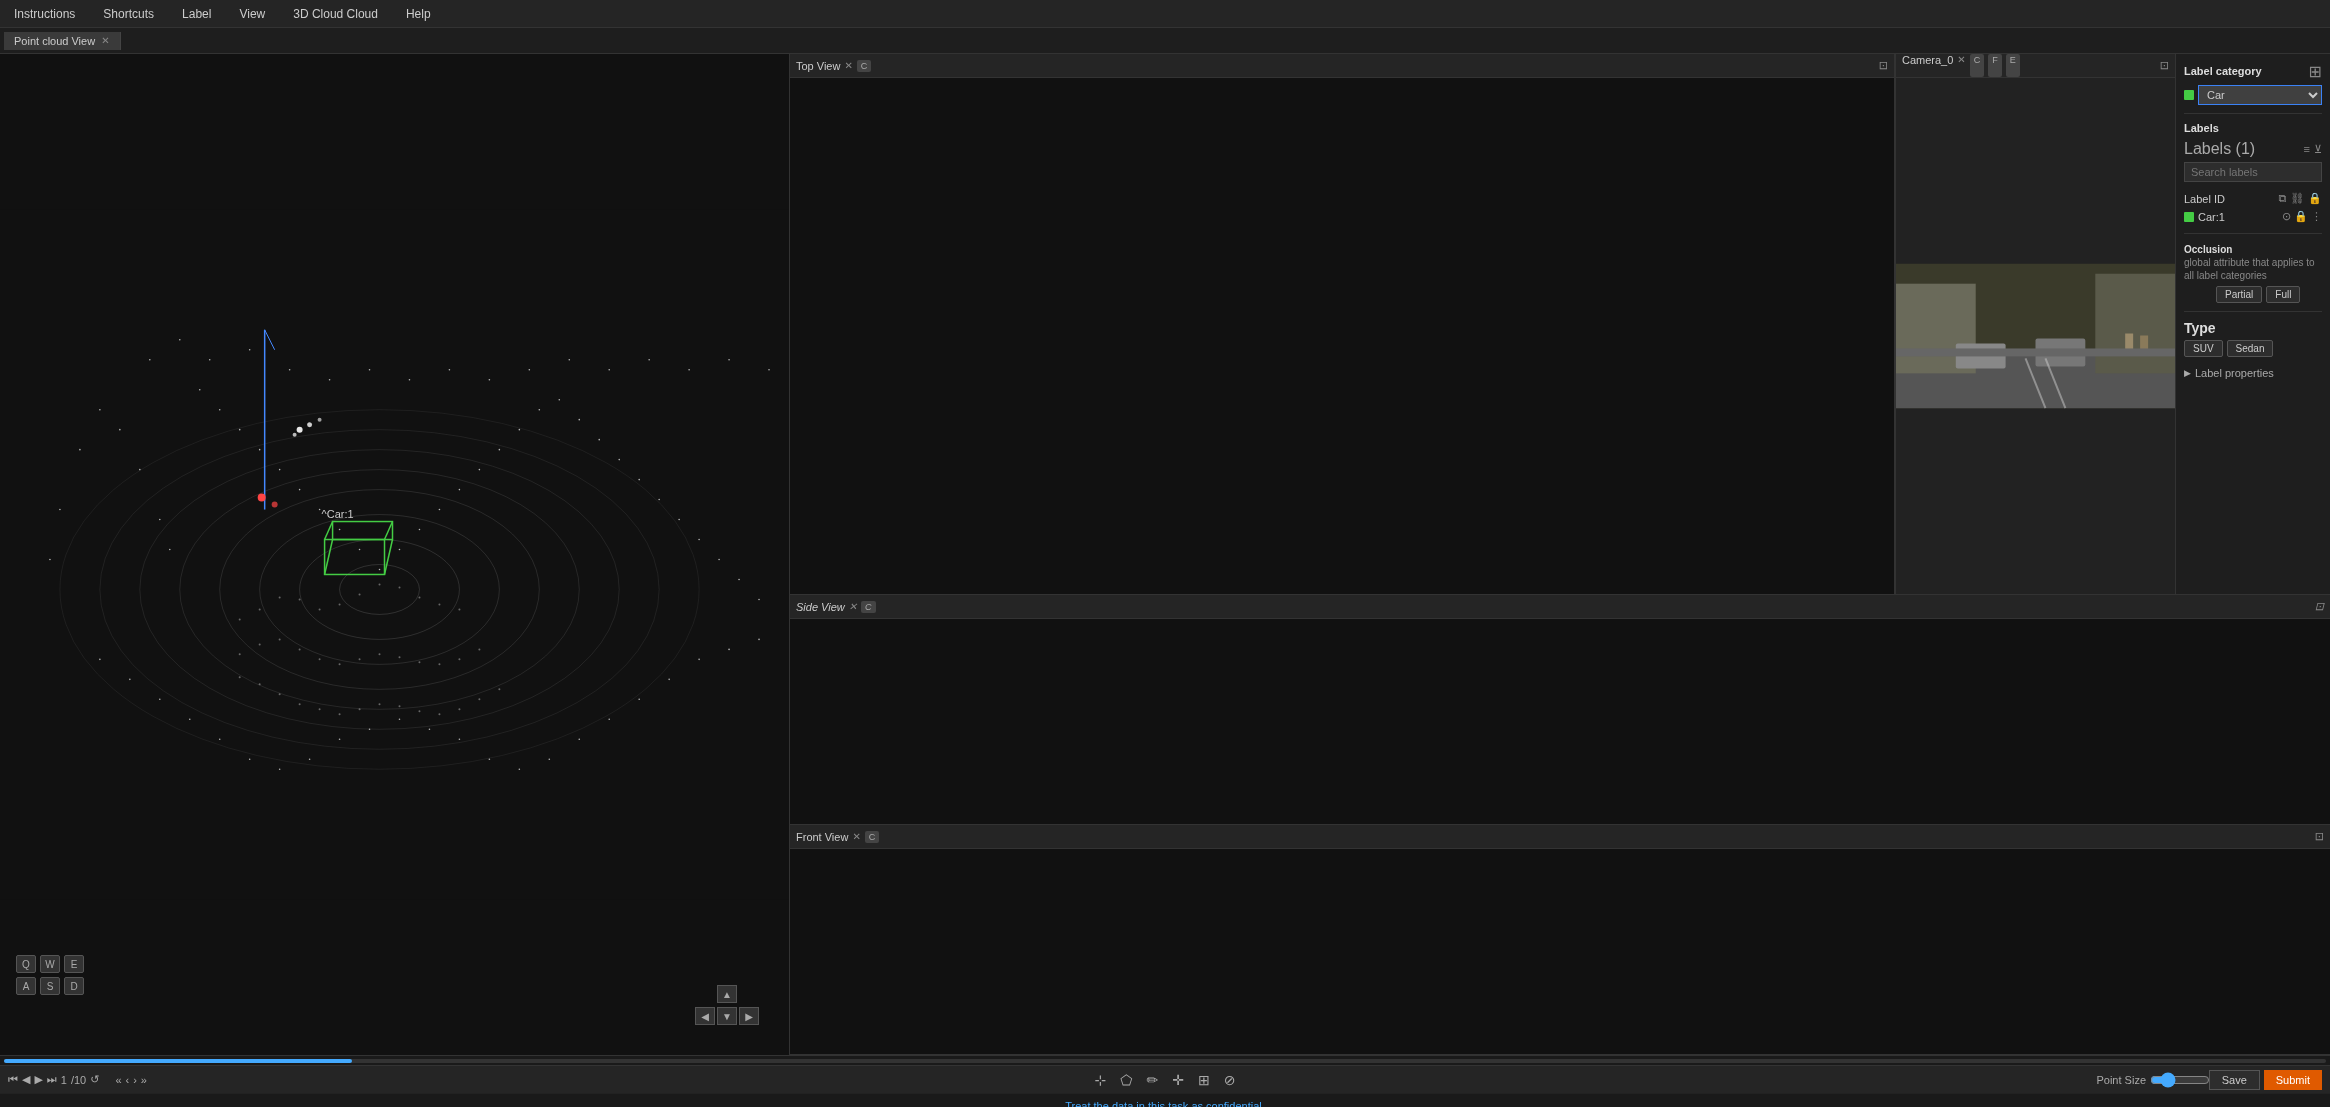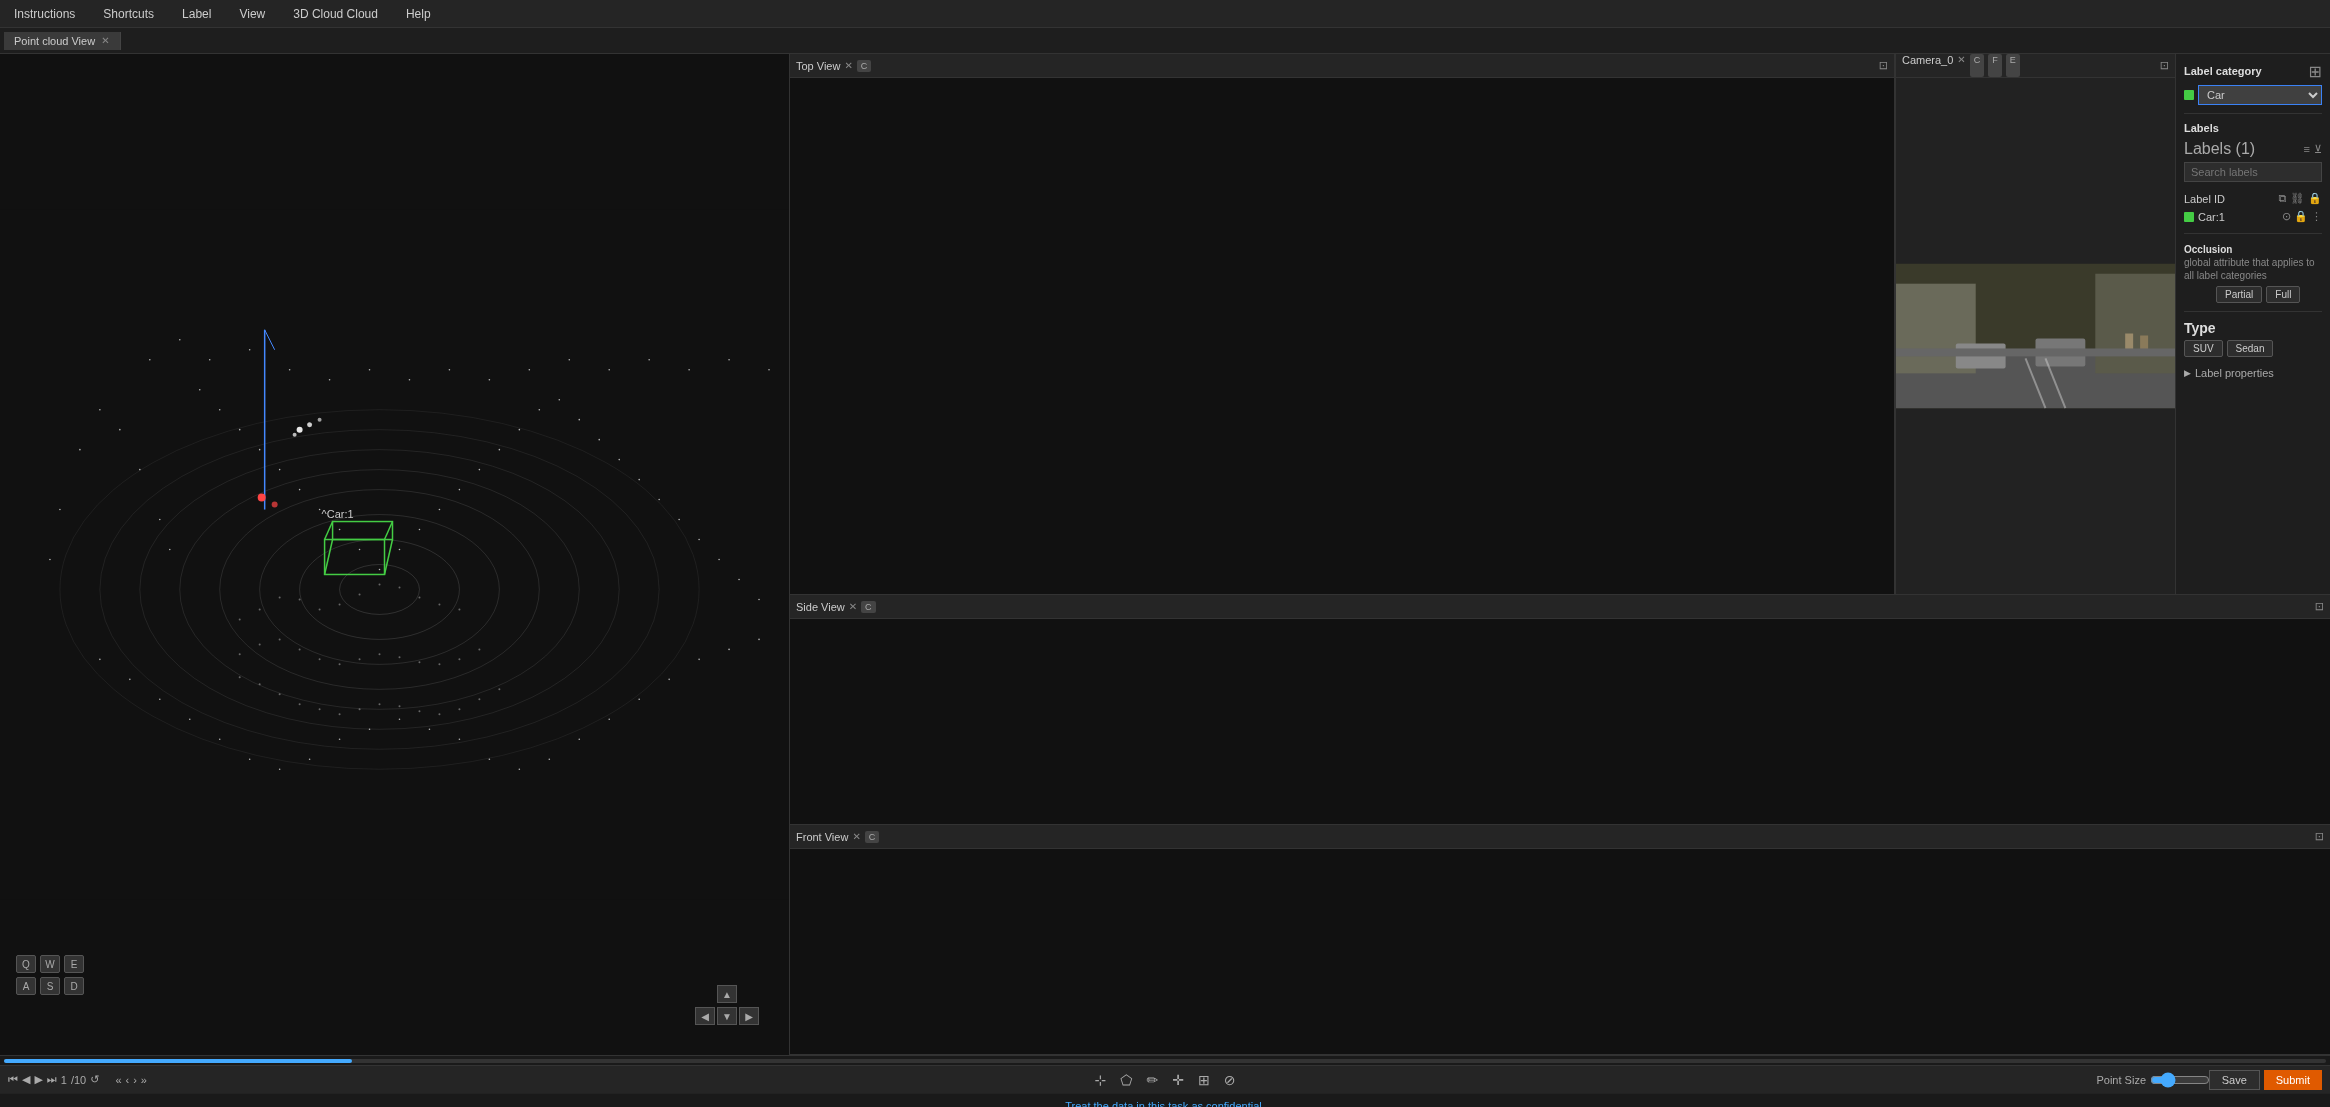--- a/index.html
+++ b/index.html
@@ -820,21 +820,21 @@
           </div>
         </div>
 
         <div class="label-props-row" style="margin-top:4px;">
           <span class="chevron">▶</span>
           <span>Label properties</span>
         </div>
       </div>
     </div>
 
-    <div class="view-row" style="flex: 0 0 230px;">
+    <div class="view-row" style="flex: 0 0 230px; font-style: italic;">
       <div class="sub-view">
         <div class="view-header">
           <span class="view-title">Side View</span>
           <span class="view-close">✕</span>
           <span class="view-badge">C</span>
           <div class="panel-header-icons">
             <span class="ph-icon">⊡</span>
           </div>
         </div>
         <div style="background:#111; height: calc(100% - 24px);"></div>

